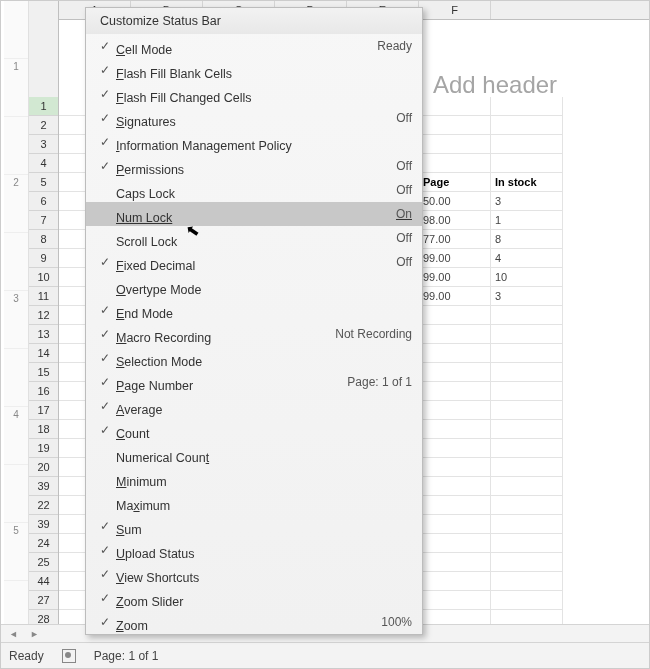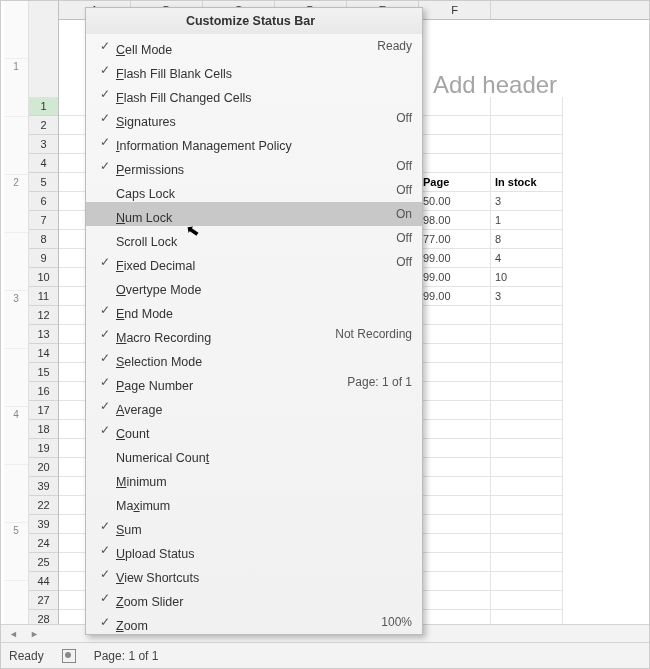--- a/index.html
+++ b/index.html
@@ -147,35 +147,35 @@
     position: absolute;
     left: 84px; top: 6px;
     width: 338px;
     background: linear-gradient(#f7f7f7,#f1f1f1);
     border: 1px solid #bcbcbc;
     box-shadow: 3px 3px 6px rgba(0,0,0,0.25);
     font-size: 12.5px;
     color: #333;
   }
   .menu-title {
-    font-weight: 700;
+    font-weight: 400;
     padding: 6px 21px 6px 14px;
     color: #333;
     background: linear-gradient(#f2f2f2,#e8e8e8);
-    text-align: center;
   }
   .menu-item {
     display: flex;
     align-items: center;
     height: 24px;
     padding: 0 10px 0 8px;
     cursor: default;
   }
   .menu-item.hover {
     background: #c8c8c8;
+    text-decoration: underline;
   }
   .check {
     width: 22px;
     text-align: center;
     color: #555;
     font-size: 12px;
   }
   .mi-label {
     flex: 1;
     white-space: nowrap;

